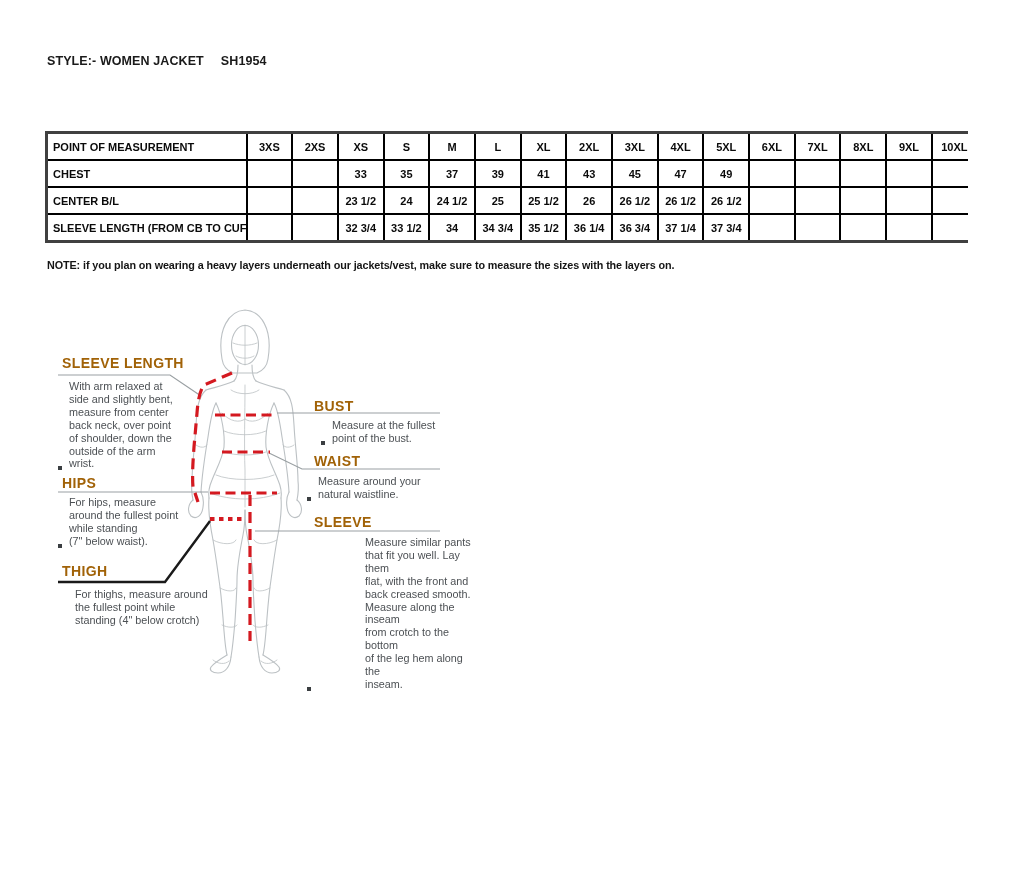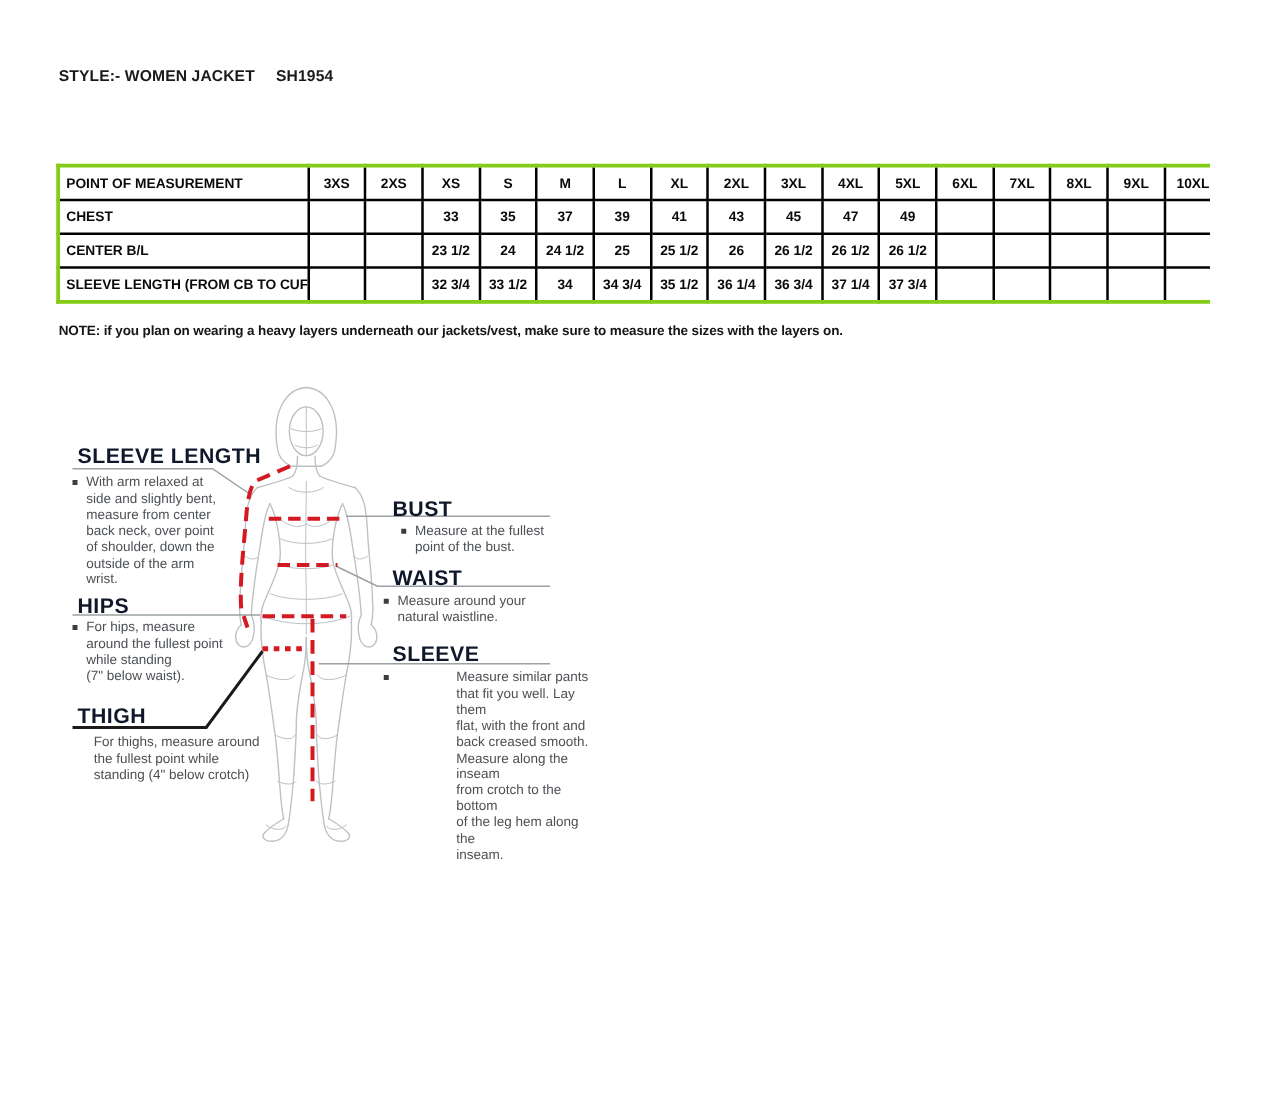--- a/index.html
+++ b/index.html
@@ -14,45 +14,45 @@
   
   .doc-title{
     position:absolute;left:47px;top:54px;
     font-size:12.5px;font-weight:bold;color:#1a1a1a;letter-spacing:.1px;
   }
   .doc-title .code{margin-left:17px;}
   
   .size-table{
     position:absolute;left:45px;top:131px;width:934px;
     border-collapse:collapse;table-layout:fixed;
-    border:3px solid #84cc16;
+    border:3px solid #404040;
   }
   .size-table th,.size-table td{
     border:2px solid #000;
     height:25px;padding:0;
     font-size:11px;font-weight:bold;color:#0a0a0a;
     text-align:center;vertical-align:middle;
     overflow:hidden;white-space:nowrap;
   }
   .size-table .rowhead{text-align:left;padding-left:5px;}
   
   .note-line{
     position:absolute;left:47px;top:259px;
     font-size:10.8px;font-weight:bold;color:#151515;letter-spacing:-.1px;
   }
   
   .diagram{position:absolute;left:50px;top:295px;width:430px;height:400px;}
   .diagram svg{position:absolute;left:0;top:0;}
   .dg-label{
     position:absolute;
-    font-size:17px;font-weight:600;color:#0f172a;letter-spacing:.4px;
+    font-size:14px;font-weight:600;color:#a16207;letter-spacing:.4px;
     white-space:nowrap;z-index:2;
   }
   .dg-text{
-    position:absolute;display:flex;align-items:flex-start;z-index:2;
+    position:absolute;display:flex;align-items:flex-end;z-index:2;
     font-size:10.8px;line-height:12.9px;color:#4c5054;
   }
   .dg-text .bullet{
     flex:0 0 auto;width:4px;height:4px;background:#3a3e41;margin:4px 7px 0 0;
   }
   .multiline{white-space:pre-line;}
   .lbl-sleeve{left:12px;top:60px;}
   .txt-sleeve{left:8px;top:85px;}
   .lbl-hips{left:12px;top:180px;}
   .txt-hips{left:8px;top:201px;}

